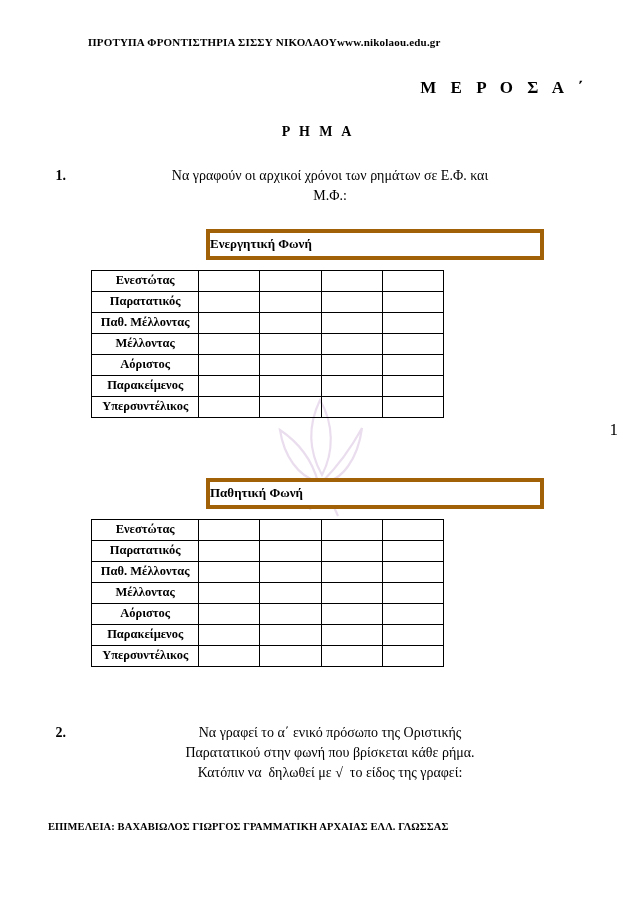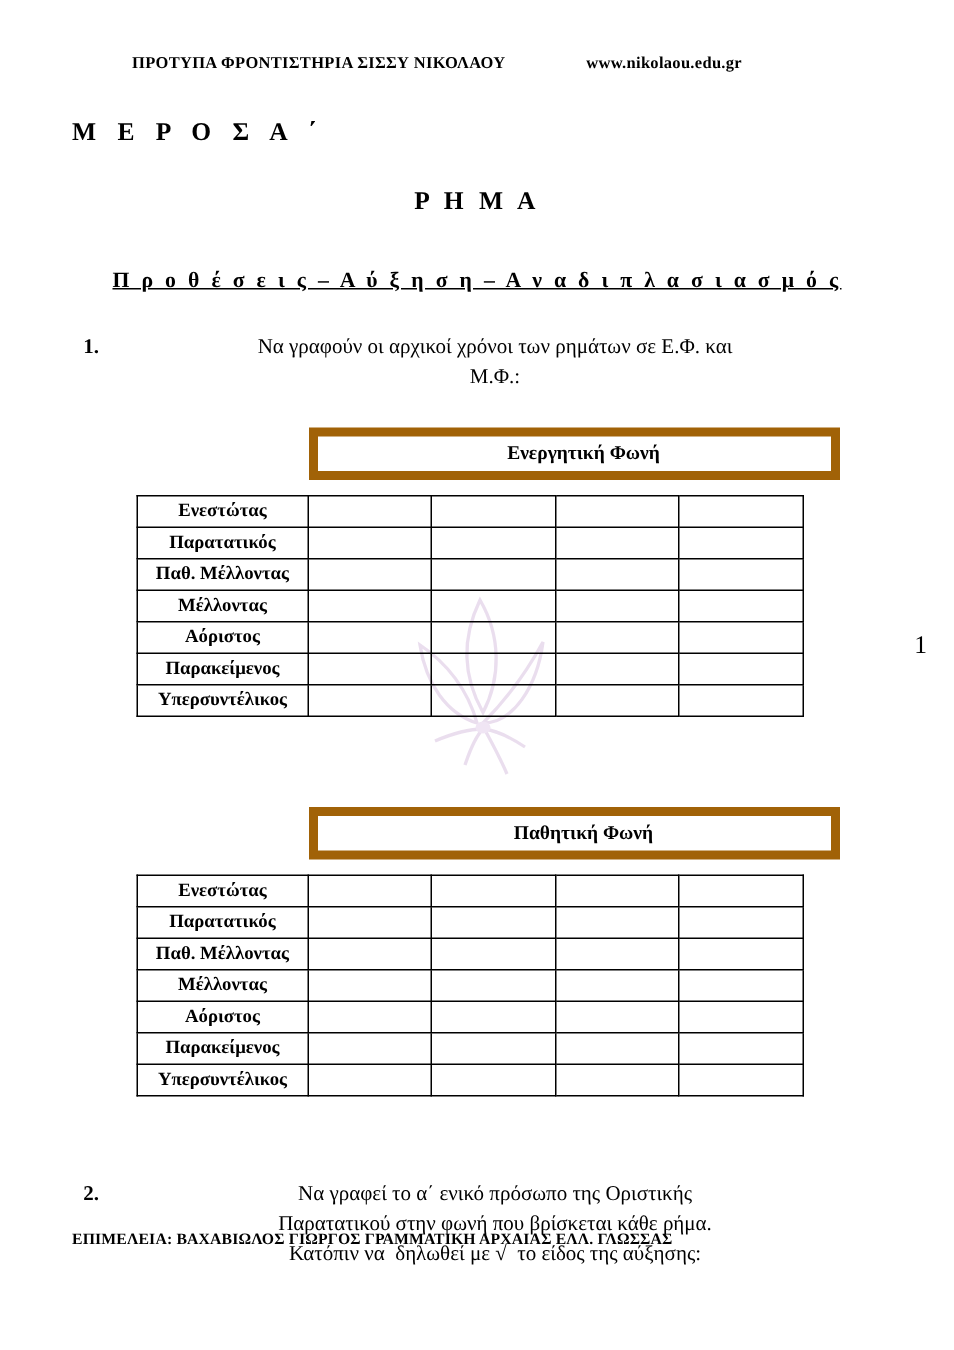--- a/index.html
+++ b/index.html
@@ -47,35 +47,34 @@
     font-family: "Liberation Serif", serif;
     font-weight: bold;
     font-size: 11px;
     letter-spacing: 0.2px;
     margin-left: 40px;
   }
   .header .school {
     white-space: nowrap;
   }
   .header .site {
-    margin-left: 54px;
     white-space: nowrap;
   }
 
   .title-main {
-    text-align: left;
+    text-align: right;
     font-weight: bold;
     font-size: 17px;
     letter-spacing: 5px;
     margin-top: 30px;
   }
   .title-sub {
     text-align: center;
     font-weight: bold;
-    font-size: 17px;
+    font-size: 14px;
     letter-spacing: 3px;
     margin-top: 26px;
   }
   .title-section {
     text-align: center;
     font-weight: bold;
     font-size: 14.5px;
     letter-spacing: 2.2px;
     margin-top: 35px;
     text-decoration: underline;
@@ -100,33 +99,33 @@
     text-align: center;
   }
   .exercise .body .line {
     white-space: pre-wrap;
   }
 
   .voice-header {
     margin: 22px auto 0 auto;
     width: 330px;
     margin-left: 158px;
-    border: 6px solid #a16207;
-    text-align: center;
+    border: 4px solid #a16207;
+    text-align: left;
     font-weight: bold;
     font-size: 13px;
-    padding: 3px 0 4px 12px;
+    padding: 3px 0 4px 0;
     background: #ffffff;
   }
 
   table.conj {
     border-collapse: collapse;
     margin-top: 10px;
     margin-left: 43px;
-    width: 445px;
+    width: 353px;
     background: transparent;
   }
   table.conj td {
     border: 1px solid #000;
     height: 20px;
     padding: 0;
   }
   table.conj td.label {
     width: 113px;
     text-align: center;
@@ -187,21 +186,20 @@
 
   <div class="content">
 
     <div class="header">
       <span class="school">ΠΡΟΤΥΠΑ ΦΡΟΝΤΙΣΤΗΡΙΑ ΣΙΣΣΥ ΝΙΚΟΛΑΟΥ</span>
       <span class="site">www.nikolaou.edu.gr</span>
     </div>
 
     <div class="title-main">Μ Ε Ρ Ο Σ   Α ΄</div>
     <div class="title-sub">Ρ Η Μ Α</div>
-    <div class="title-section">Π ρ ο θ έ σ ε ι ς  –  Α ύ ξ η σ η  –  Α ν α δ ι π λ α σ ι α σ μ ό ς</div>
 
     <div class="exercise">
       <div class="num">1.</div>
       <div class="body">
         <div class="line">Να γραφούν οι αρχικοί χρόνοι των ρημάτων σε Ε.Φ. και</div>
         <div class="line">Μ.Φ.:</div>
       </div>
     </div>
 
     <div class="voice-header">Ενεργητική Φωνή</div>
@@ -314,21 +312,21 @@
           <td class="cell"></td>
         </tr>
       </tbody>
     </table>
 
     <div class="exercise exercise2">
       <div class="num">2.</div>
       <div class="body">
         <div class="line">Να γραφεί το α΄ ενικό πρόσωπο της Οριστικής</div>
         <div class="line">Παρατατικού στην φωνή που βρίσκεται κάθε ρήμα.</div>
-        <div class="line">Κατόπιν να  δηλωθεί με √  το είδος της αύξησης:</div>
+        <div class="line">Κατόπιν να  δηλωθεί με √  το είδος της γραφεί:</div>
       </div>
     </div>
 
   </div>
 
   <div class="page-number">1</div>
   <div class="footer">ΕΠΙΜΕΛΕΙΑ: ΒΑΧΑΒΙΩΛΟΣ ΓΙΩΡΓΟΣ ΓΡΑΜΜΑΤΙΚΗ ΑΡΧΑΙΑΣ ΕΛΛ. ΓΛΩΣΣΑΣ</div>
 
 </div>
 

